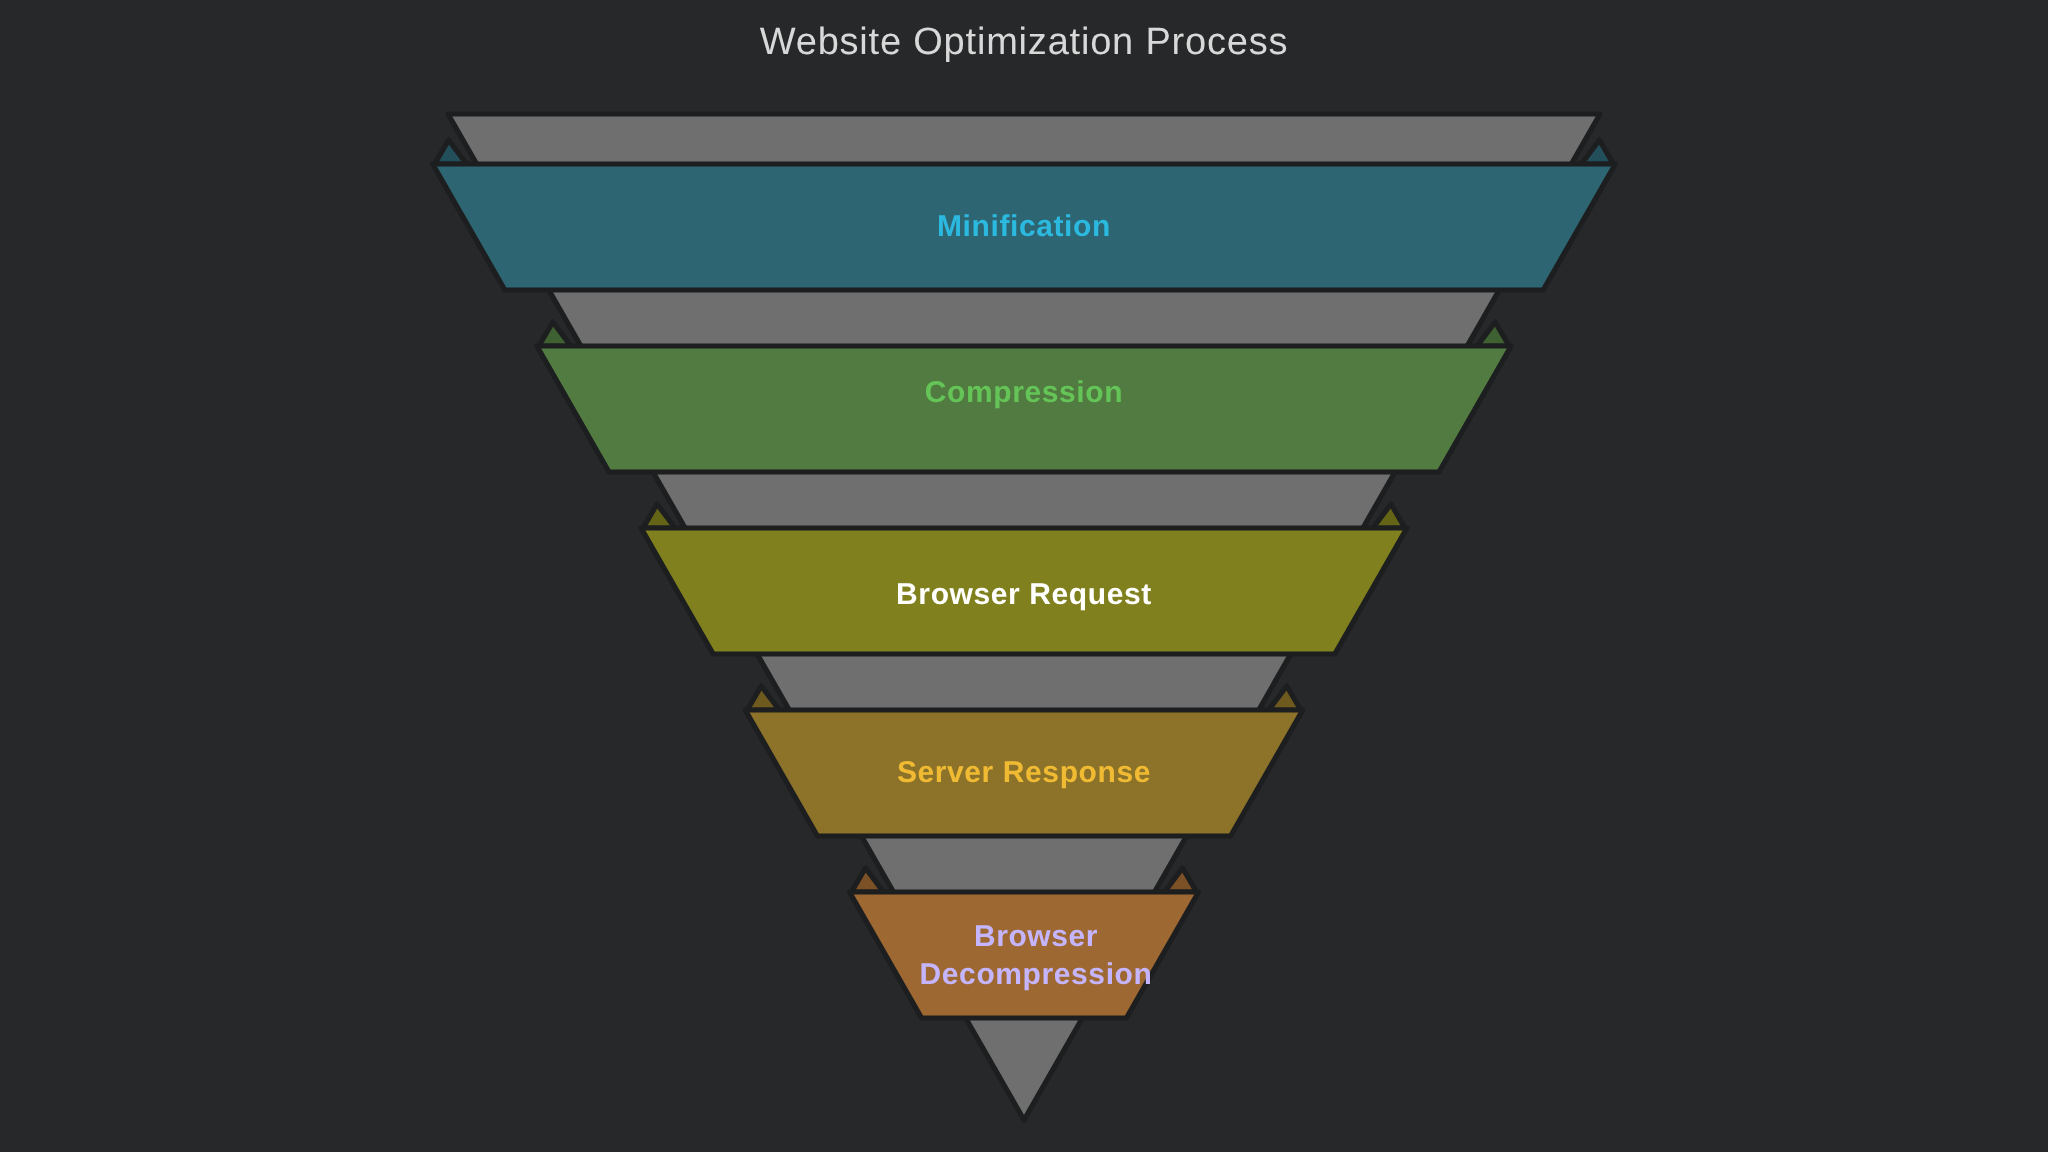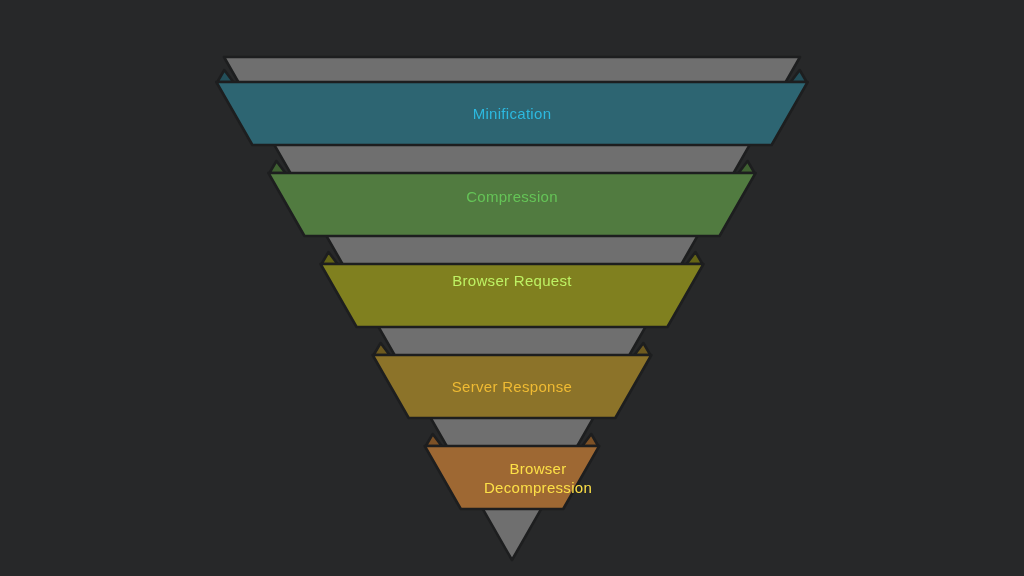--- a/index.html
+++ b/index.html
@@ -30,30 +30,31 @@
     font-weight: 500;
     letter-spacing: 0.4px;
   }
   .stage-label {
     position: absolute;
     display: flex;
     align-items: center;
     justify-content: center;
     text-align: center;
     font-size: 15px;
-    font-weight: 400;
+    font-weight: 700;
     letter-spacing: 0.3px;
     line-height: 19px;
     pointer-events: none;
   }
 </style>
 </head>
 <body>
 
 <div id="stage-root" style="background: rgb(39, 40, 41);">
+  <div class="diagram-title" style="color: rgb(216, 216, 216);">Website Optimization Process</div>
   <svg id="funnel-svg" width="1024" height="576" viewBox="0 0 1024 576">
       <polygon points="224,57 800,57 512,560" fill="#6f6f6f" stroke="#1d1e1f" stroke-width="2.6" stroke-linejoin="round"></polygon>
       <polygon points="217.3141153081511,82 233.3141153081511,82 224.3141153081511,70" fill="#234f5a" stroke="#1d1e1f" stroke-width="2.6" stroke-linejoin="round"></polygon>
       <polygon points="806.685884691849,82 790.685884691849,82 799.685884691849,70" fill="#234f5a" stroke="#1d1e1f" stroke-width="2.6" stroke-linejoin="round"></polygon>
       <polygon points="216.3141153081511,82 807.685884691849,82 771.6143141153082,145 252.38568588469184,145" fill="#2d6572" stroke="#1d1e1f" stroke-width="2.6" stroke-linejoin="round"></polygon>
       <polygon points="269.41749502982105,173 285.41749502982105,173 276.41749502982105,161" fill="#3f6131" stroke="#1d1e1f" stroke-width="2.6" stroke-linejoin="round"></polygon>
       <polygon points="754.5825049701789,173 738.5825049701789,173 747.5825049701789,161" fill="#3f6131" stroke="#1d1e1f" stroke-width="2.6" stroke-linejoin="round"></polygon>
       <polygon points="268.41749502982105,173 755.5825049701789,173 719.5109343936382,236 304.4890656063618,236" fill="#517b40" stroke="#1d1e1f" stroke-width="2.6" stroke-linejoin="round"></polygon>
       <polygon points="321.5208747514911,264 337.5208747514911,264 328.5208747514911,252" fill="#646416" stroke="#1d1e1f" stroke-width="2.6" stroke-linejoin="round"></polygon>
       <polygon points="702.4791252485089,264 686.4791252485089,264 695.4791252485089,252" fill="#646416" stroke="#1d1e1f" stroke-width="2.6" stroke-linejoin="round"></polygon>
@@ -61,17 +62,17 @@
       <polygon points="373.62425447316105,355 389.62425447316105,355 380.62425447316105,343" fill="#6e5a1f" stroke="#1d1e1f" stroke-width="2.6" stroke-linejoin="round"></polygon>
       <polygon points="650.375745526839,355 634.375745526839,355 643.375745526839,343" fill="#6e5a1f" stroke="#1d1e1f" stroke-width="2.6" stroke-linejoin="round"></polygon>
       <polygon points="372.62425447316105,355 651.375745526839,355 615.3041749502981,418 408.6958250497018,418" fill="#8c7329" stroke="#1d1e1f" stroke-width="2.6" stroke-linejoin="round"></polygon>
       <polygon points="425.727634194831,446 441.727634194831,446 432.727634194831,434" fill="#7d5126" stroke="#1d1e1f" stroke-width="2.6" stroke-linejoin="round"></polygon>
       <polygon points="598.272365805169,446 582.272365805169,446 591.272365805169,434" fill="#7d5126" stroke="#1d1e1f" stroke-width="2.6" stroke-linejoin="round"></polygon>
       <polygon points="424.727634194831,446 599.272365805169,446 563.2007952286283,509 460.79920477137176,509" fill="#9e6833" stroke="#1d1e1f" stroke-width="2.6" stroke-linejoin="round"></polygon>
     </svg>
   <div id="labels">
       <div class="stage-label" style="left: 262.386px; top: 82px; width: 499.229px; height: 63px; color: rgb(44, 185, 224);">Minification</div>
       <div class="stage-label" style="left: 314.489px; top: 173px; width: 395.022px; height: 47px; color: rgb(101, 196, 87);">Compression</div>
-      <div class="stage-label" style="left: 366.592px; top: 249px; width: 290.815px; height: 63px; color: #bef264;">Browser Request</div>
+      <div class="stage-label" style="left: 366.592px; top: 266px; width: 290.815px; height: 63px; color: #ffffff;">Browser Request</div>
       <div class="stage-label" style="left: 418.696px; top: 355px; width: 186.608px; height: 63px; color: rgb(240, 187, 51); text-align: right;">Server Response</div>
-      <div class="stage-label" style="left: 463px; top: 446px; width: 150px; height: 63px; color: #fde047; text-align: center;">Browser Decompression</div>
+      <div class="stage-label" style="left: 443px; top: 446px; width: 150px; height: 63px; color: #c4b5fd; text-align: center;">Browser Decompression</div>
     </div>
 </div>
 
 </body></html>

